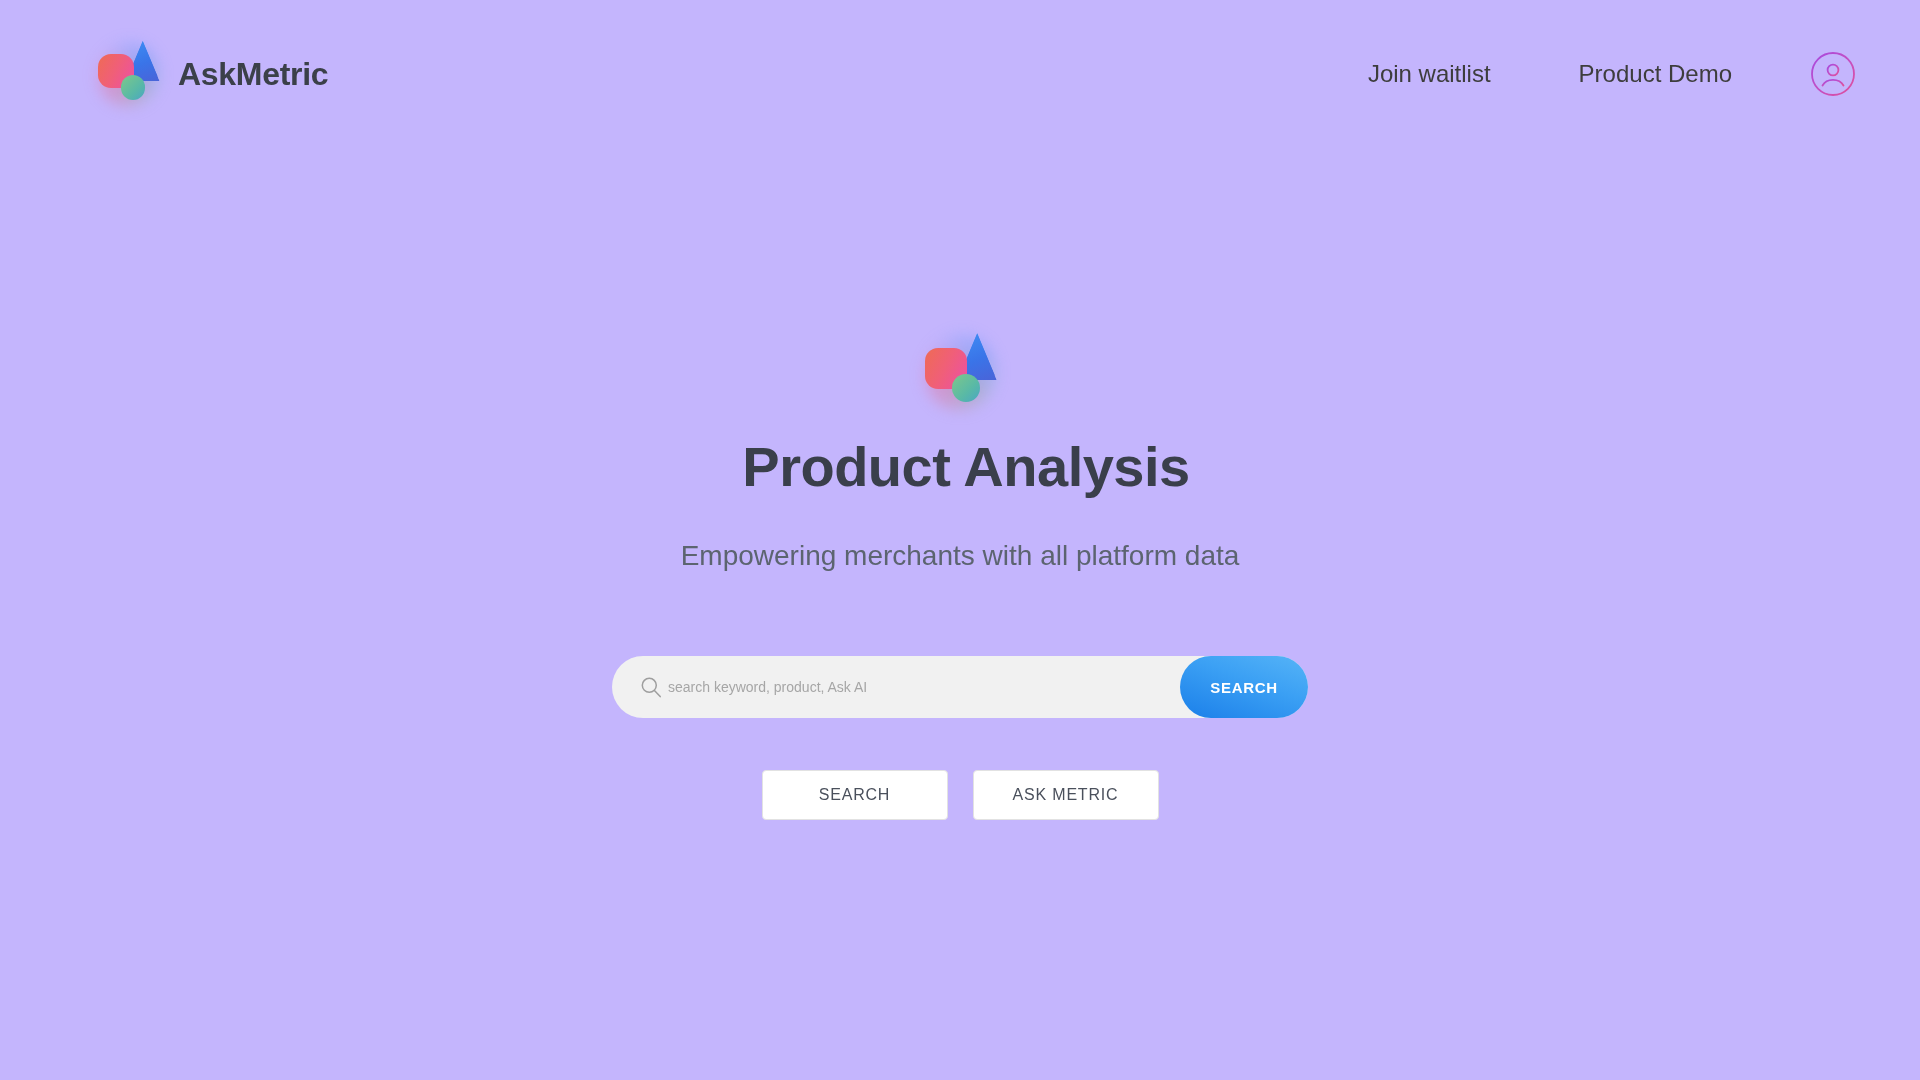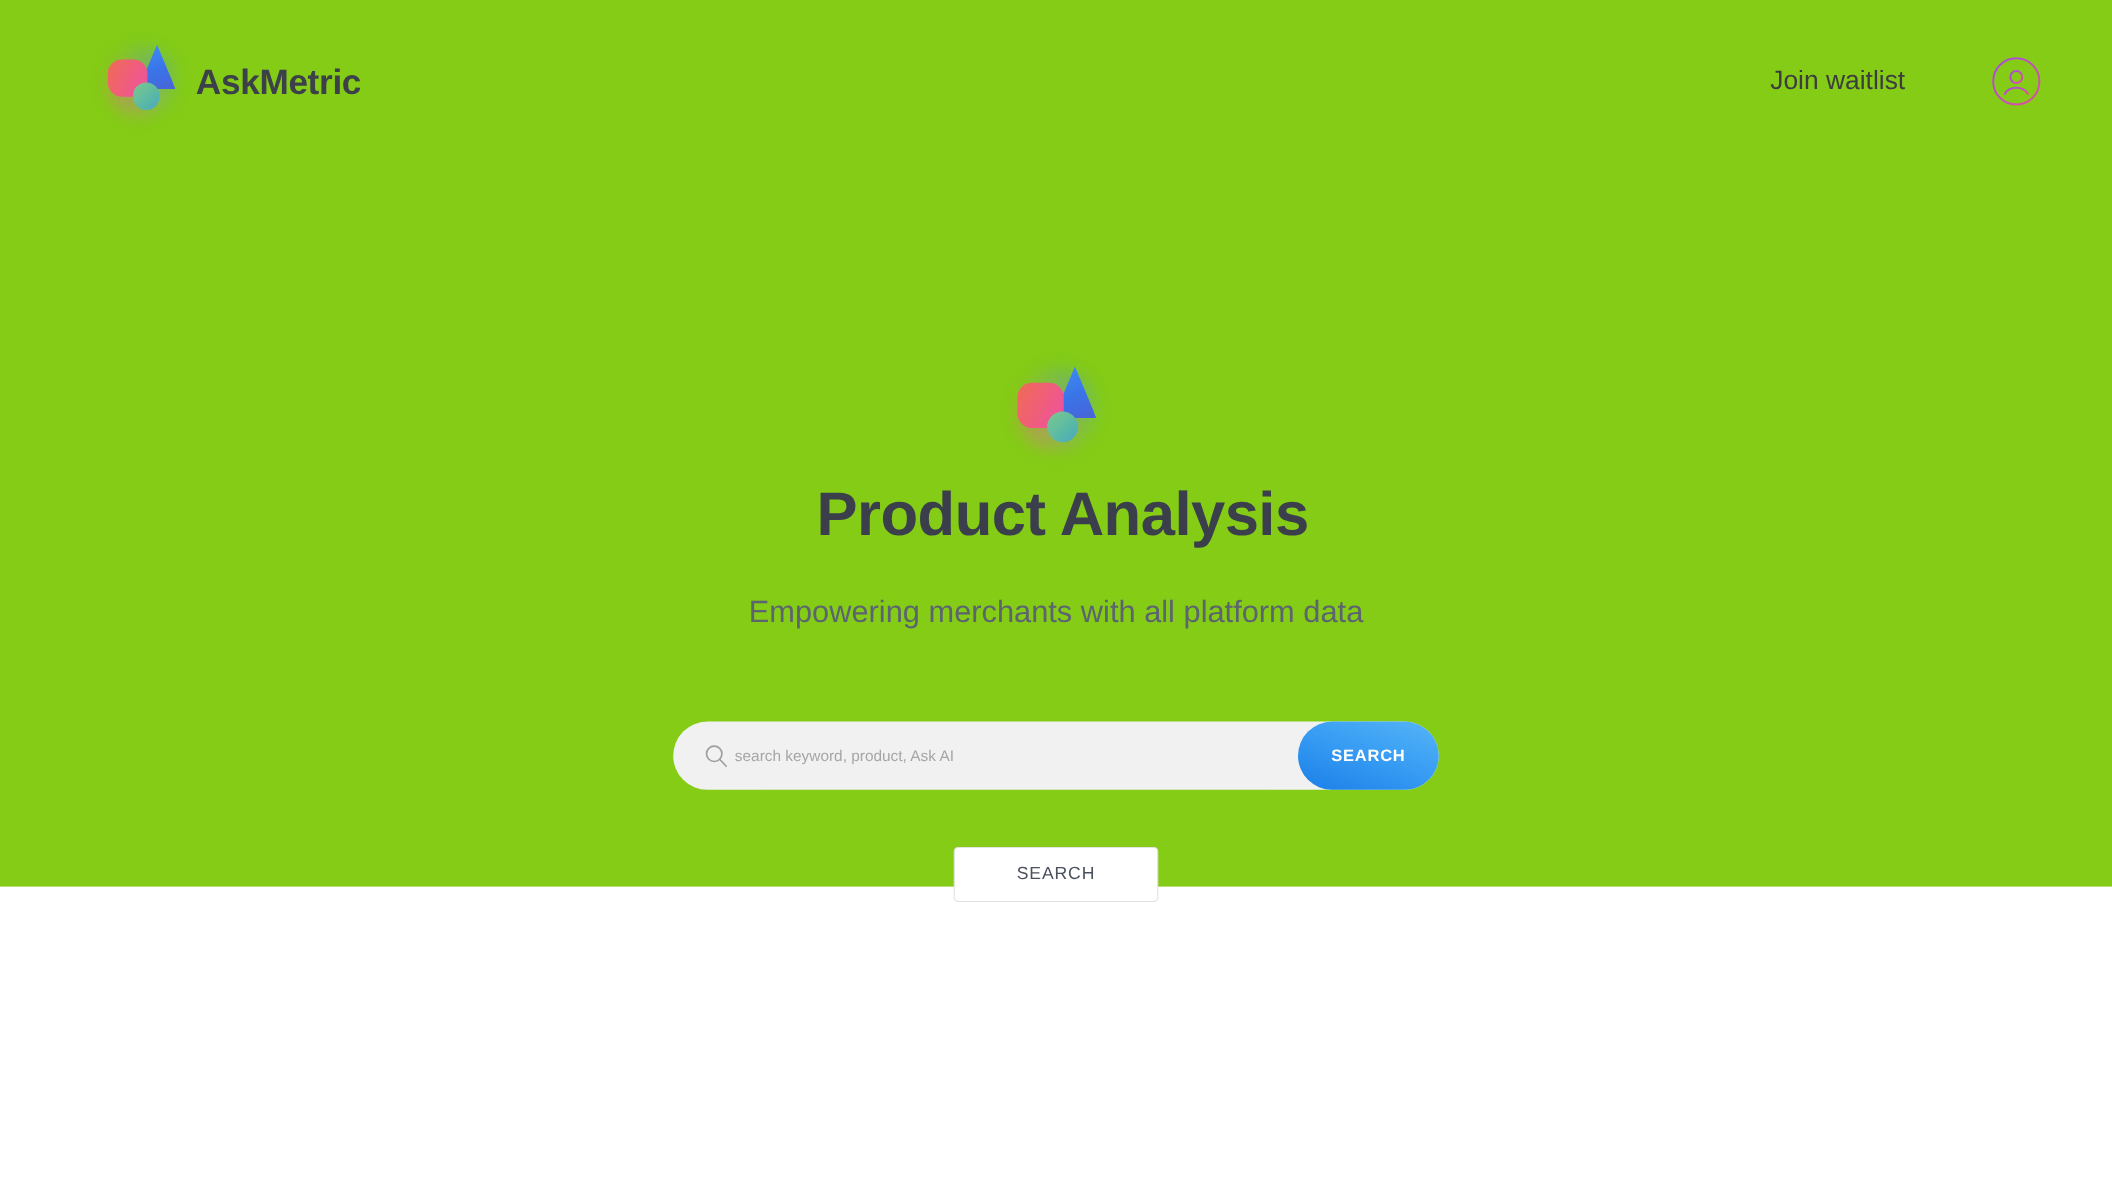--- a/index.html
+++ b/index.html
@@ -9,22 +9,22 @@
     width: 1920px;
     height: 1080px;
     background: #ffffff;
     font-family: "Liberation Sans", sans-serif;
     overflow: hidden;
   }
 
   .page {
     position: relative;
     width: 1920px;
-    height: 806px;
-    background: #84cc16;
+    height: 1080px;
+    background: #c4b5fd;
     text-decoration: underline;
   }
 
   
   .header {
     position: absolute;
     top: 0;
     left: 0;
     width: 1920px;
     height: 148px;
@@ -253,20 +253,21 @@
         <div class="logo-halo"></div>
         <div class="logo-tri"></div>
         <div class="logo-sq"></div>
         <div class="logo-circ"></div>
       </div>
       <span class="brand-text">AskMetric</span>
     </div>
 
     <div class="nav">
       <a class="nav-link">Join waitlist</a>
+      <a class="nav-link">Product Demo</a>
 
       <div class="avatar">
         <svg width="46" height="46" viewBox="0 0 46 46" aria-hidden="true">
           <defs>
             <linearGradient id="avaGrad" x1="0" y1="0" x2="1" y2="1">
               <stop offset="0%" stop-color="#a64ae0"></stop>
               <stop offset="55%" stop-color="#c64fc0"></stop>
               <stop offset="100%" stop-color="#e0509a"></stop>
             </linearGradient>
           </defs>
@@ -296,16 +297,17 @@
           <circle cx="9.3" cy="9.3" r="7" fill="none" stroke="#9e9e9e" stroke-width="1.5"></circle>
           <line x1="14.4" y1="14.4" x2="20.2" y2="20.6" stroke="#9e9e9e" stroke-width="1.5" stroke-linecap="round"></line>
         </svg>
       </span>
       <input class="search-input" type="text" placeholder="search keyword, product, Ask AI" style="">
       <button class="search-pill">SEARCH</button>
     </div>
 
     <div class="actions">
       <button class="btn-outline">SEARCH</button>
+      <button class="btn-outline">ASK METRIC</button>
     </div>
   </div>
 
 </div>
 
 </body></html>

